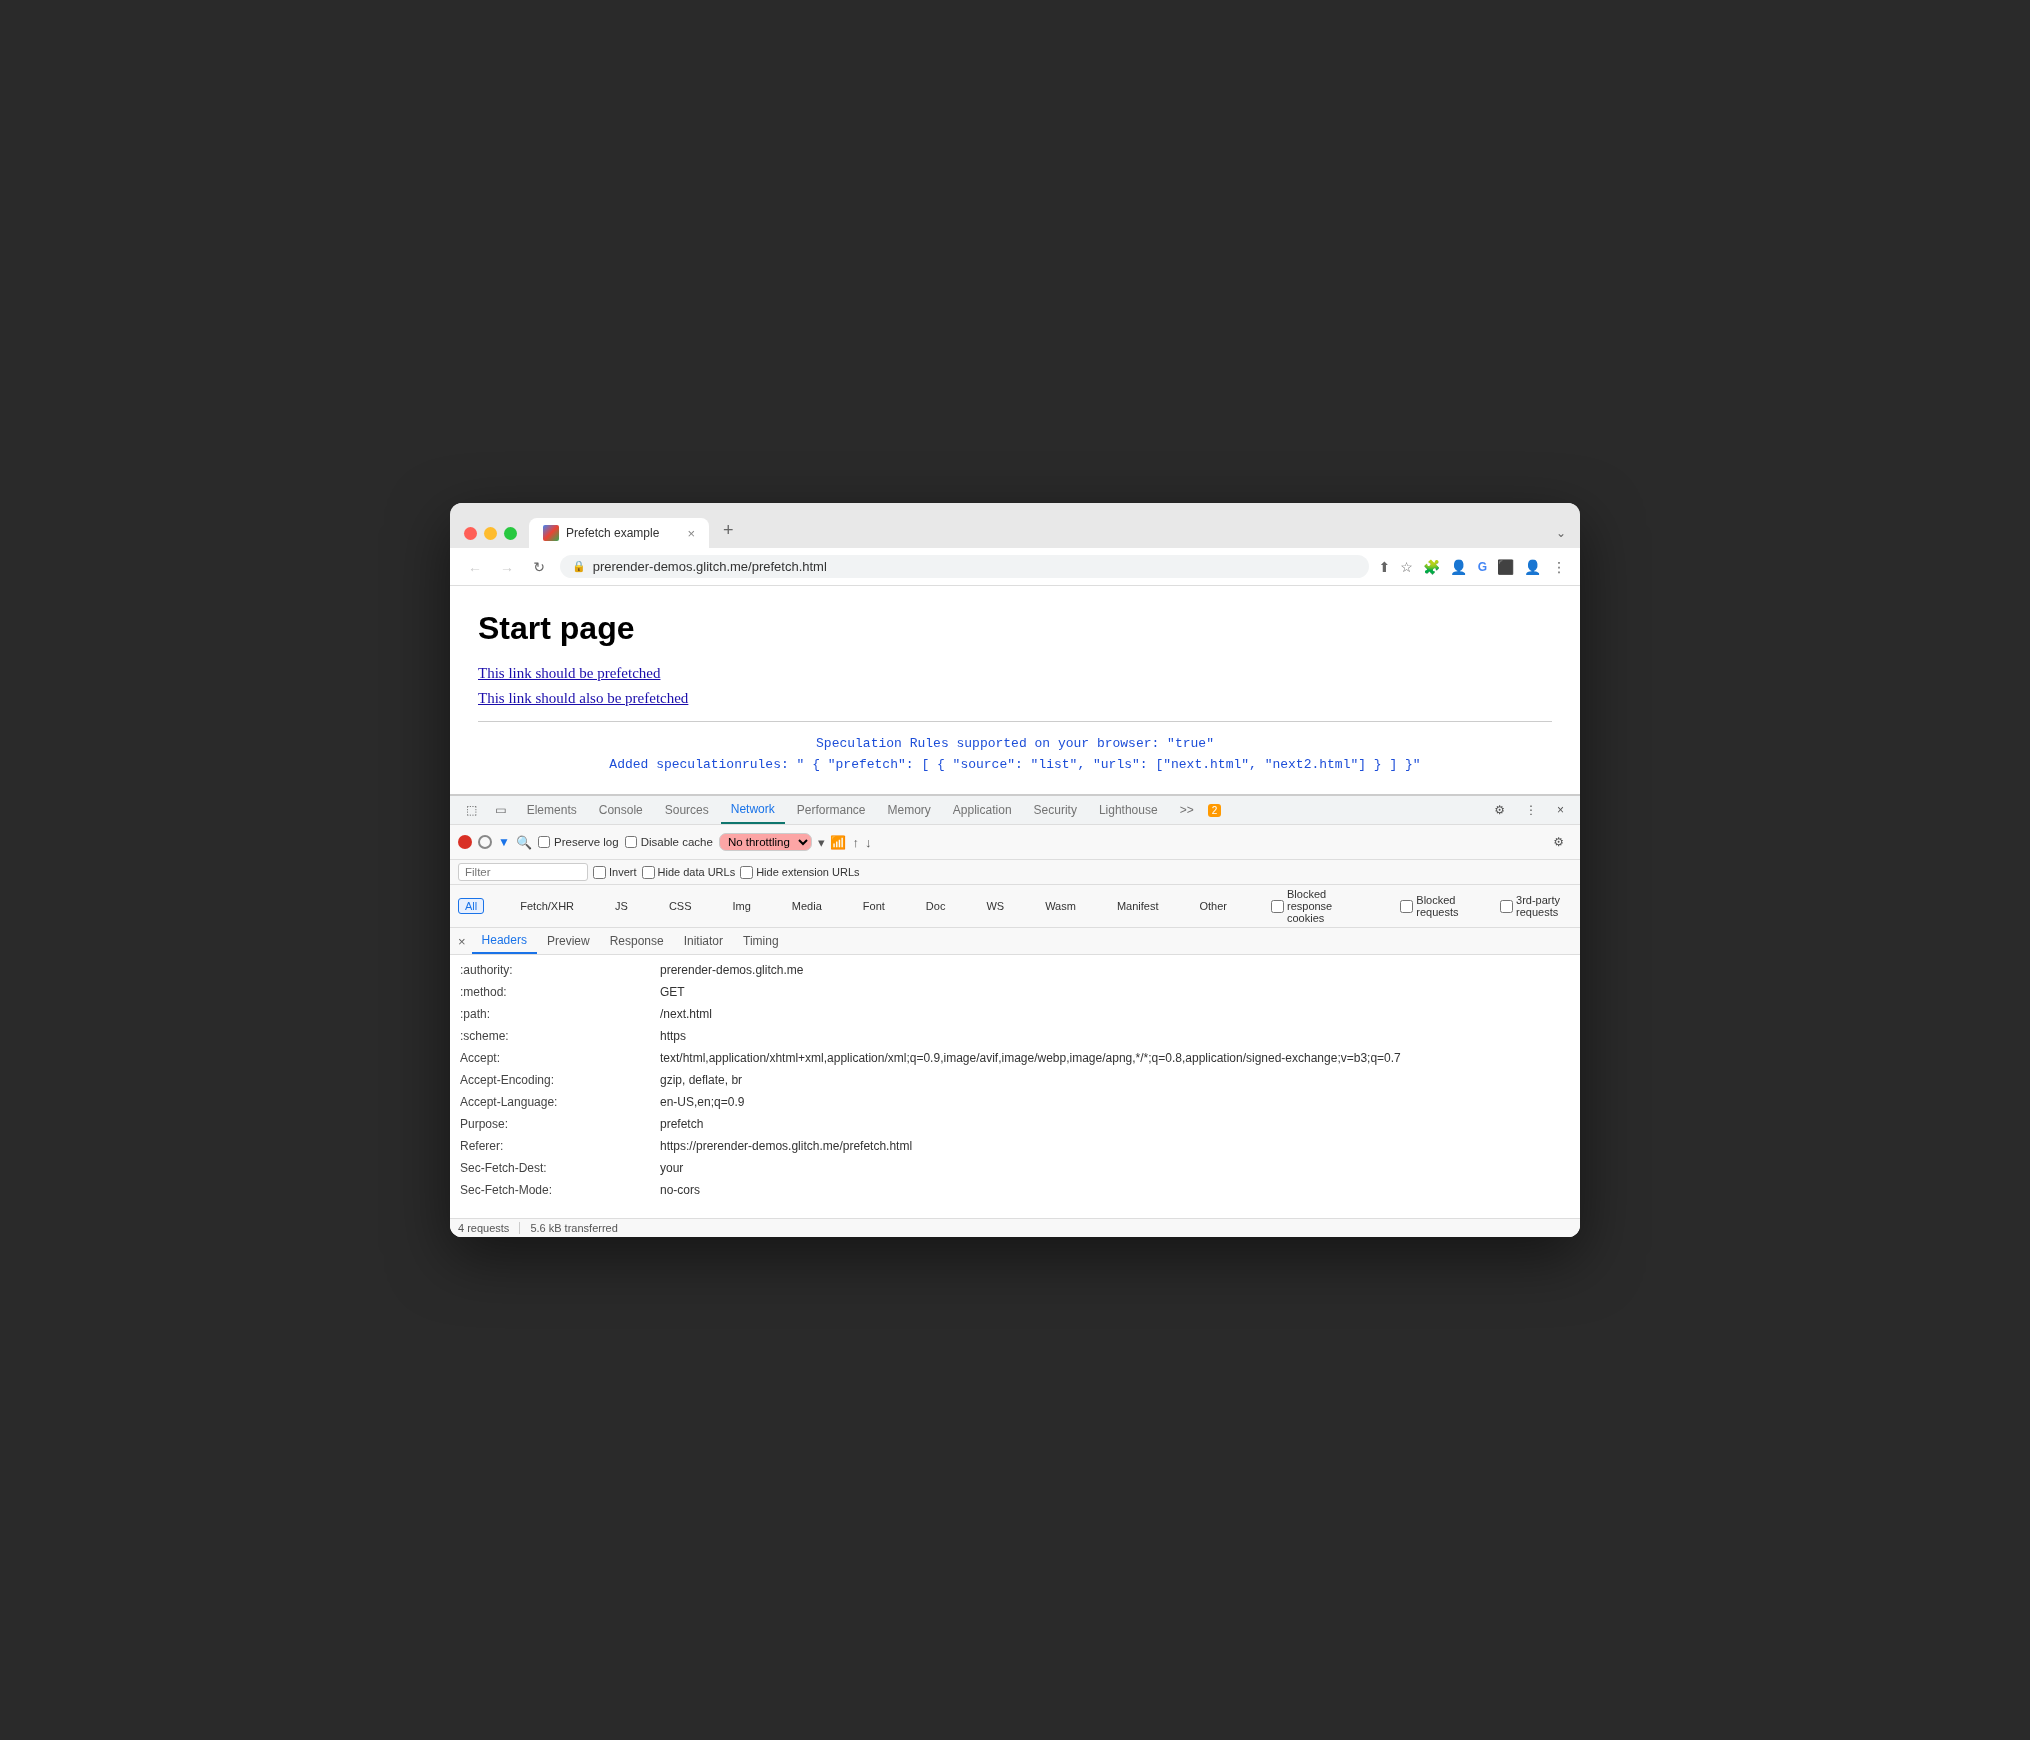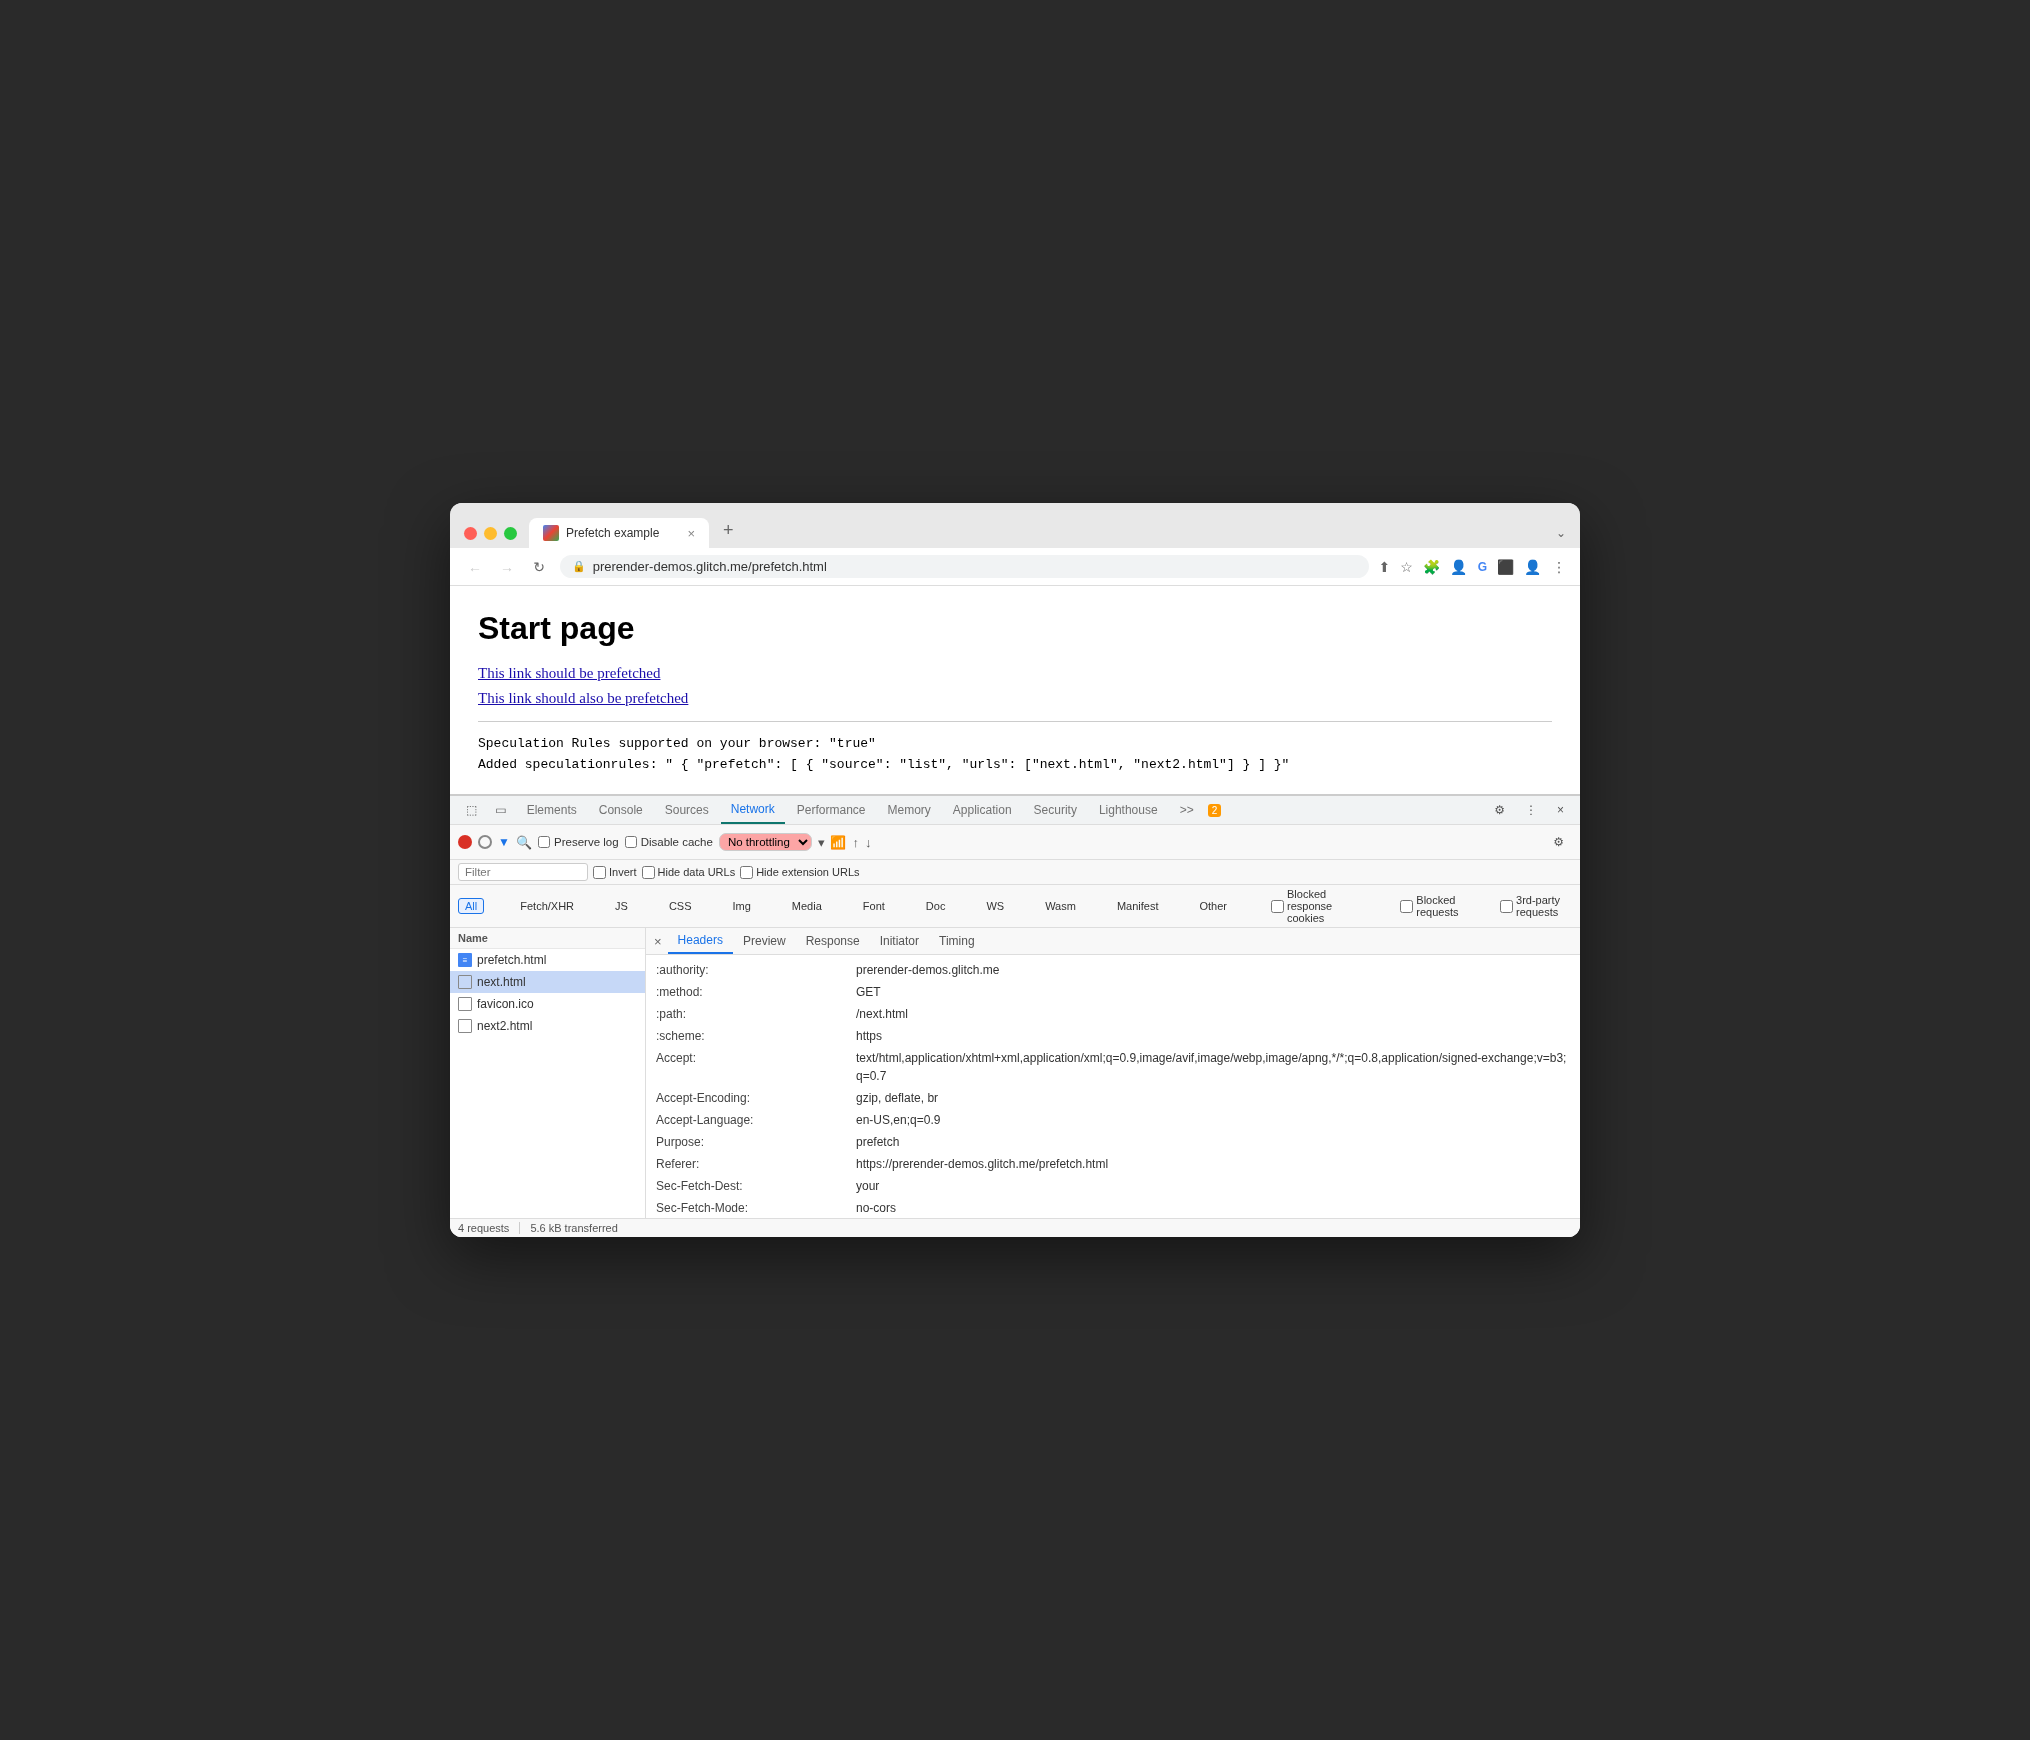--- a/index.html
+++ b/index.html
@@ -133,22 +133,23 @@
       font-family: Liberation Serif, serif;
     }
     .page-divider {
       border: none;
       border-top: 1px solid #ccc;
       margin: 14px 0;
     }
     .page-code {
       font-family: 'Courier New', monospace;
       font-size: 13px;
-      color: #000000;
+      color: #1d4ed8;
       margin-bottom: 6px;
+      text-align: center;
     }
     
     .devtools {
       background: #f8f8f8;
       border-top: 2px solid #ccc;
     }
     .devtools-toolbar {
       background: #f1f3f4;
       border-bottom: 1px solid #ddd;
       display: flex;
@@ -502,39 +503,20 @@
         <span>Blocked requests</span>
       </label>
       <label class="fb-checkbox-label">
         <input type="checkbox" style="">
         <span>3rd-party requests</span>
       </label>
     </div>
 
     <div class="network-content">
 
-      <div class="requests-panel">
-        <div class="req-header">Name</div>
-        <div class="req-item">
-          <div class="req-icon-doc">≡</div>
-          <span>prefetch.html</span>
-        </div>
-        <div class="req-item selected">
-          <div class="req-icon-page"></div>
-          <span>next.html</span>
-        </div>
-        <div class="req-item">
-          <div class="req-icon-page"></div>
-          <span>favicon.ico</span>
-        </div>
-        <div class="req-item">
-          <div class="req-icon-page"></div>
-          <span>next2.html</span>
-        </div>
-      </div>
 
       <div class="headers-panel">
         <div class="headers-tabs">
           <span class="ht-close">×</span>
           <span class="ht-tab active">Headers</span>
           <span class="ht-tab">Preview</span>
           <span class="ht-tab">Response</span>
           <span class="ht-tab">Initiator</span>
           <span class="ht-tab">Timing</span>
         </div>

